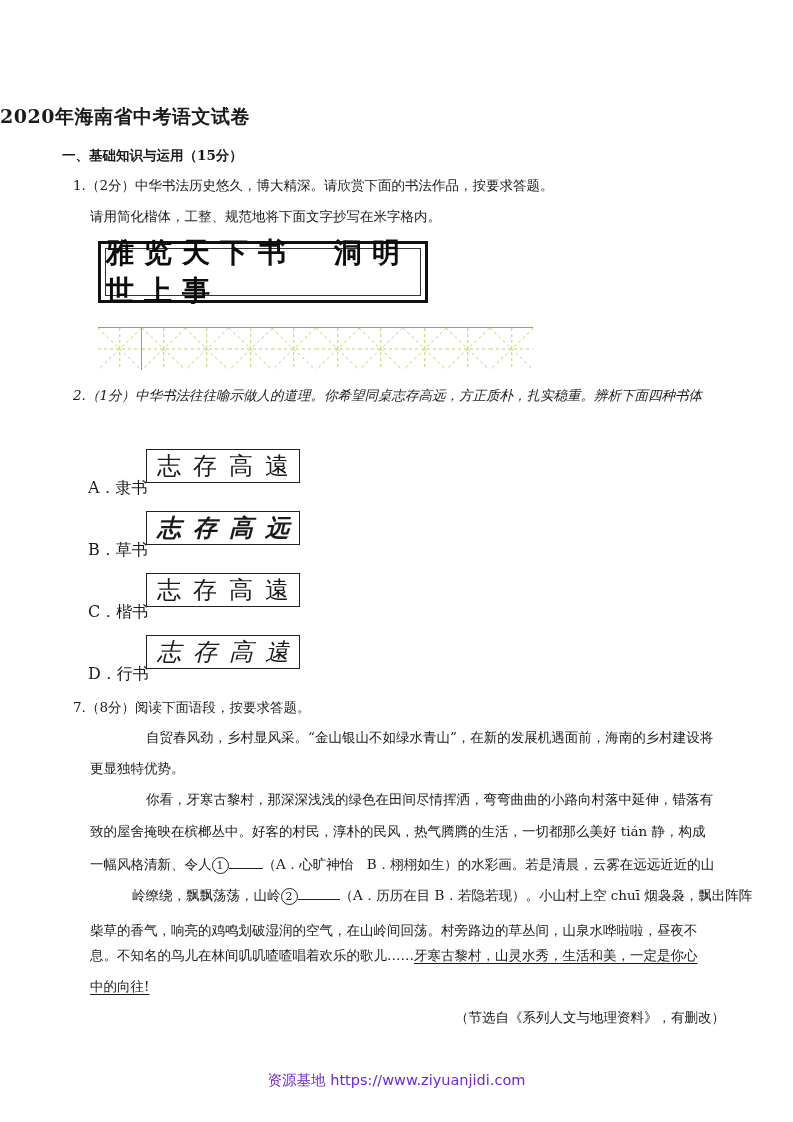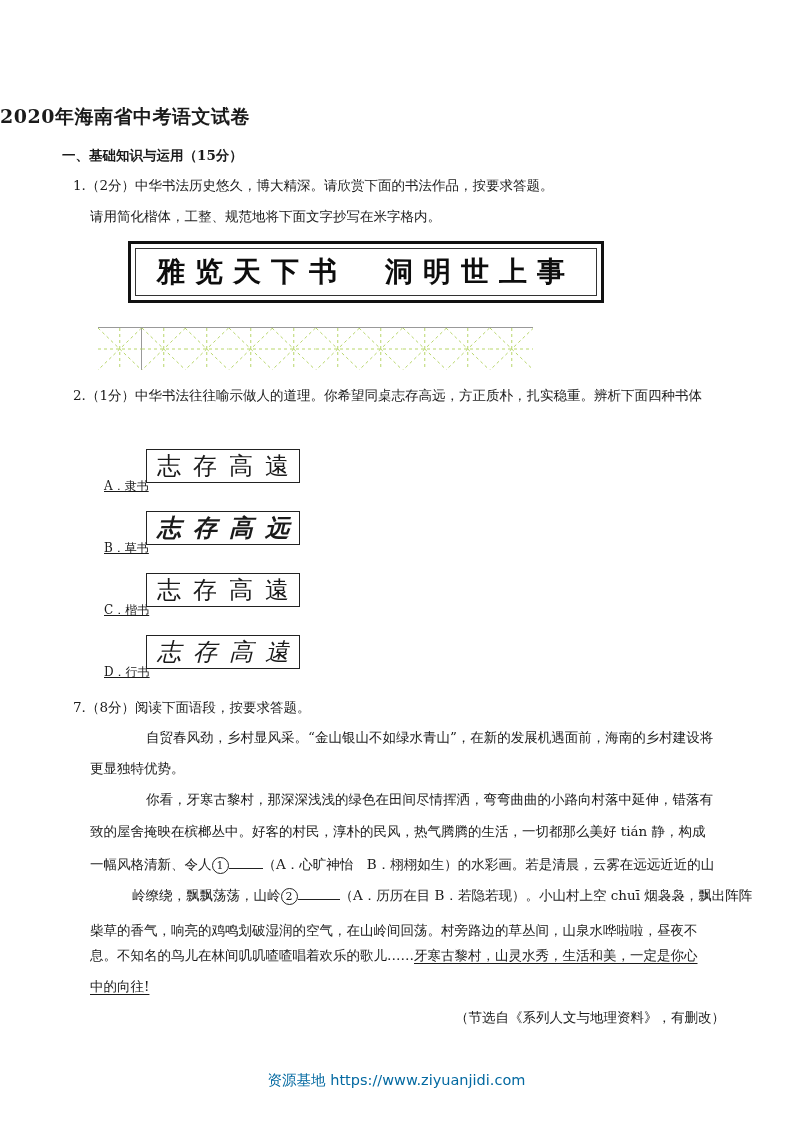--- a/index.html
+++ b/index.html
@@ -3,41 +3,41 @@
 <meta charset="utf-8">
 <style>
   html, body { margin: 0; padding: 0; background: #ffffff; }
   body { width: 793px; height: 1122px; position: relative; overflow: hidden;
          font-family: "DejaVu Serif", "Liberation Serif", serif; color: #1a1a1a; }
   .page { position: absolute; left: 0; top: 0; width: 793px; height: 1122px; }
   .title { position: absolute; left: 0; width: 768px; top: 104px; text-align: left;
            font-size: 19px; font-weight: bold; letter-spacing: 0.5px; }
   .line { position: absolute; font-size: 13.5px; white-space: nowrap; line-height: 18px; }
   .bold { font-weight: bold; }
-  .calli-frame { position: absolute; left: 98px; top: 241px; width: 476px; height: 62px;
-                 border: 3px solid #111; box-sizing: border-box; background: #fff; margin-left: 30px; }
+  .calli-frame { position: absolute; left: 98px; top: 241px; width: 330px; height: 62px;
+                 border: 3px solid #111; box-sizing: border-box; background: #fff; }
   .calli-inner { position: absolute; left: 4px; top: 4px; right: 4px; bottom: 4px;
                  border: 1.5px solid #333; display: flex; align-items: center; justify-content: center; }
   .calli-text { font-family: "DejaVu Serif", serif; font-weight: bold; font-size: 28px;
                 letter-spacing: 10px; color: #0d0d0d; }
   .grid { position: absolute; left: 98px; top: 327px; height: 42px; display: flex;
           border-top: 1px solid #999; }
   .cell { width: 43.5px; height: 42px; position: relative; box-sizing: border-box; }
   .cell svg { position: absolute; left: 0; top: 0; }
   .cell.first { border-right: 1.5px solid #999; }
-  .opt { position: absolute; left: 104px; font-size: 12px; text-decoration: underline; }
+  .opt { position: absolute; left: 88px; font-size: 16px; }
   .opt-box { position: absolute; left: 146px; width: 154px; height: 34px; border: 1.5px solid #222;
              box-sizing: border-box; display: flex; align-items: center; justify-content: space-around;
              font-size: 24px; padding: 0 4px; background: #fff; }
   .u { text-decoration: underline; text-underline-offset: 3px; }
   .blank { display: inline-block; border-bottom: 1px solid #222; height: 14px; vertical-align: baseline; }
   .circ { display: inline-block; width: 15px; height: 15px; border: 1px solid #222; border-radius: 50%;
           text-align: center; line-height: 15px; font-size: 11px; vertical-align: middle; }
   .watermark { position: absolute; left: 0; width: 793px; top: 1071px; text-align: center;
-               font-family: "DejaVu Sans", sans-serif; font-size: 14.5px; color: #0369a1; }
+               font-family: "DejaVu Sans", sans-serif; font-size: 14.5px; color: #6d28d9; }
 </style>
 </head>
 <body>
 
 <div class="page">
 
   <div class="title">2020年海南省中考语文试卷</div>
 
   <div class="line bold" style="left:62px; top:146px;">一、基础知识与运用（15分）</div>
 
@@ -126,21 +126,21 @@
       <div class="cell">
         <svg width="43.5" height="42">
           <line x1="0" y1="0" x2="43.5" y2="42" stroke="#b8d66a" stroke-width="1" stroke-dasharray="3,3"></line>
           <line x1="43.5" y1="0" x2="0" y2="42" stroke="#b8d66a" stroke-width="1" stroke-dasharray="3,3"></line>
           <line x1="21.75" y1="0" x2="21.75" y2="42" stroke="#b8d66a" stroke-width="1" stroke-dasharray="3,3"></line>
           <line x1="0" y1="21" x2="43.5" y2="21" stroke="#b8d66a" stroke-width="1" stroke-dasharray="3,3"></line>
         </svg>
       </div>
     </div>
 
-  <div class="line" style="left:73px; top:386px;">2.（1分）中华书法往往喻示做人的道理。你希望同桌志存高远，方正质朴，扎实稳重。辨析下面四种书体</div>
+  <div class="line" style="left:73px; top:386px;font-style:italic;">2.（1分）中华书法往往喻示做人的道理。你希望同桌志存高远，方正质朴，扎实稳重。辨析下面四种书体</div>
 
   <div class="opt" style="top:478px;">A．隶书</div>
   <div class="opt-box" style="top:449px; font-family:'DejaVu Serif',serif;">
     <span>志</span>
     <span>存</span>
     <span>高</span>
     <span>遠</span>
   </div>
 
   <div class="opt" style="top:540px;">B．草书</div>

